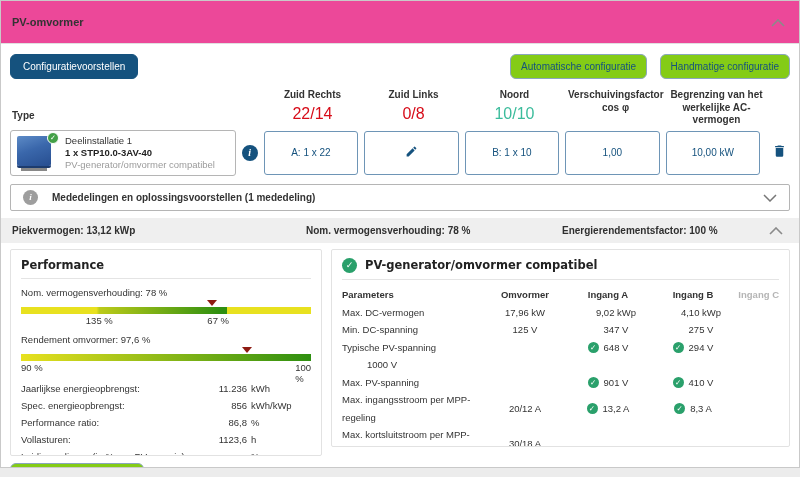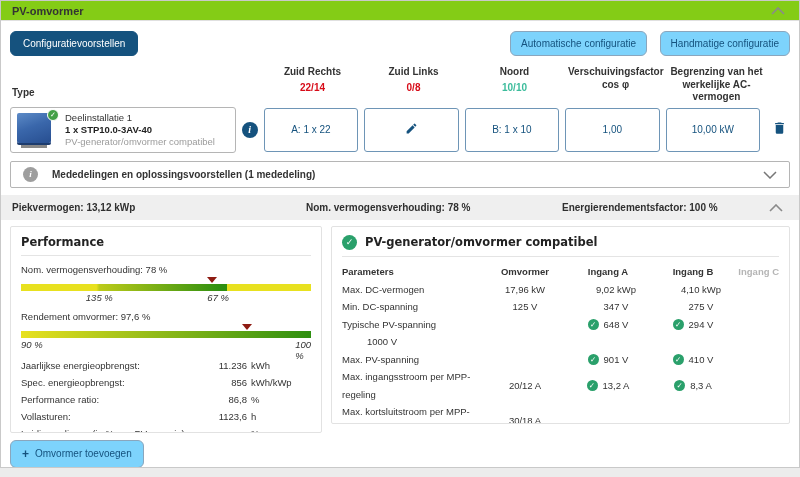--- a/index.html
+++ b/index.html
@@ -1,39 +1,39 @@
 <!DOCTYPE html>
 <html><head>
 <meta charset="utf-8">
 <style>
   * { margin:0; padding:0; box-sizing:border-box; }
   body { font-family:"Liberation Sans", sans-serif; background:#ececec; }
   .page { width:800px; height:477px; background:#ececec; overflow:hidden; }
   .panel { width:800px; height:468px; background:#fff; border:1px solid #c9c9c9; overflow:hidden; }
 
-  .panel-header { height:20px; background:#84cc16; border-bottom:1px solid #e0e0e0;
+  .panel-header { height:43px; background:#ec4899; border-bottom:1px solid #e0e0e0;
     display:flex; align-items:center; justify-content:space-between; padding:0 14px 0 11px; }
   .panel-title { font-size:11px; font-weight:bold; color:#333; }
 
   .content { padding:7px 9px 0 9px; }
 
   .toolbar { display:flex; justify-content:space-between; align-items:flex-start; margin:3px 0 10px 0; }
   .btn { font-family:"Liberation Sans", sans-serif; font-size:10px; border-radius:6px; cursor:pointer; }
   .btn-primary { background:#15527e; color:#fff; border:1px solid #15527e; padding:6px 12px; }
-  .btn-outline { background:#7dd3fc; color:#15527e; border:1px solid #8aa6bd; padding:6px 10px; }
+  .btn-outline { background:#84cc16; color:#15527e; border:1px solid #8aa6bd; padding:6px 10px; }
   .toolbar-right .btn-outline { margin-left:8px; }
 
   
   .colrow { display:flex; align-items:flex-start; margin-bottom:3px; min-height:37px; }
   .type-slot { width:227px; display:flex; align-items:flex-end; }
   .type-label { font-size:10px; font-weight:bold; color:#333; padding:21px 0 1px 2px; }
   .info-slot { width:28px; }
   .colcell { width:95px; margin-right:6px; text-align:center; }
   .collabel { font-size:10px; font-weight:bold; color:#333; line-height:1.25; }
-  .colval { font-size:10px; font-weight:bold; margin-top:3px; }
+  .colval { font-size:16px; font-weight:normal; margin-top:3px; }
   .colval.err { color:#d70c19; }
   .colval.ok { color:#3cbc9c; }
 
   
   .invrow { display:flex; align-items:center; }
   .type-card { width:227px; height:46px; border:1px solid #b5b5b5; border-radius:3px; background:#fff;
     display:flex; align-items:center; padding:2px 4px; cursor:pointer; }
   .inv-img-wrap { position:relative; width:44px; height:40px; flex:0 0 44px; }
   .inv-img { position:absolute; left:2px; top:3px; width:34px; height:30px; border-radius:2px;
     background:linear-gradient(160deg,#5d8bc7 0%,#3a67ab 45%,#274e90 100%); box-shadow:0 2px 0 #1d3c6e; }
@@ -73,21 +73,21 @@
   .card-title { font-family:"DejaVu Sans", sans-serif; font-size:11.5px; font-weight:bold; color:#222;
     padding-bottom:6px; border-bottom:1px solid #e4e4e4; display:flex; align-items:center; }
 
   .bar-block { margin-top:8px; }
   .bar-label { font-size:9.5px; color:#333; }
   .bar-track { position:relative; height:7px; margin-top:9px; }
   .bar1 .bar-track { background:linear-gradient(90deg,#e8e11f 0%,#e8e11f 26%,#bccb1a 27%,#2e8f10 69%,#2e8f10 71%,#e8e11f 71%,#e8e11f 100%); }
   .bar2 .bar-track { background:linear-gradient(90deg,#e8e11f 0%,#2e8f10 100%); }
   .marker { position:absolute; top:-7px; width:0; height:0; border-left:5px solid transparent;
     border-right:5px solid transparent; border-top:6px solid #8e1b12; transform:translateX(-50%); }
-  .bar-ticks { position:relative; height:12px; font-size:9.5px; color:#333;font-style:italic; }
+  .bar-ticks { position:relative; height:12px; font-size:9.5px; color:#333; }
   .tick { position:absolute; top:1px; }
   .tick.center { transform:translateX(-50%); }
   .tick.end { transform:translateX(-100%); }
 
   .stats { margin-top:7px; }
   .stat { display:flex; font-size:9.5px; color:#333; line-height:17px; }
   .stat-label { width:178px; }
   .stat-num { width:48px; text-align:right; }
   .stat-unit { margin-left:4px; }
 

